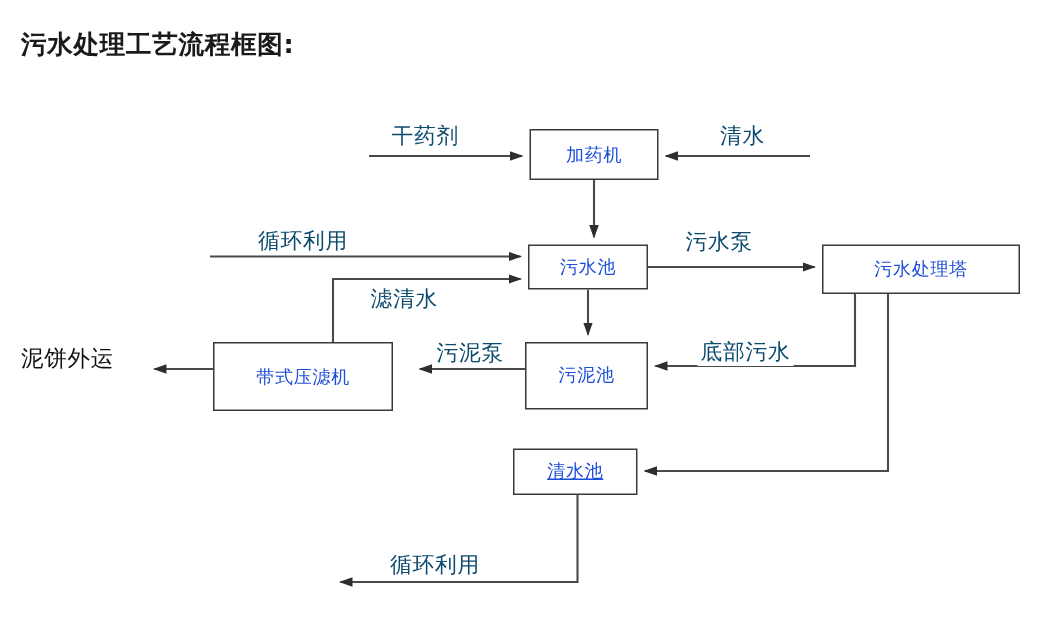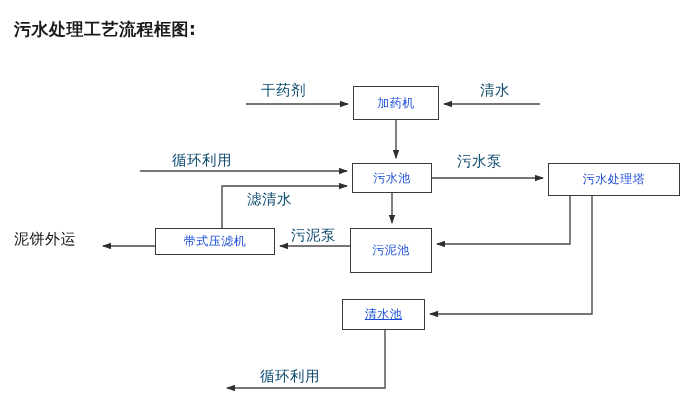--- a/index.html
+++ b/index.html
@@ -122,21 +122,21 @@
   </div>
 
   <div class="node-box" style="left:352px; top:163px; width:80px; height:30px;">
     <span>污水池</span>
   </div>
 
   <div class="node-box" style="left:548px; top:163px; width:132px; height:33px;">
     <span>污水处理塔</span>
   </div>
 
-  <div class="node-box" style="left:155px; top:228px; width:120px; height:27px;">
+  <div class="node-box" style="left:142px; top:228px; width:120px; height:46px;">
     <span>带式压滤机</span>
   </div>
 
   <div class="node-box" style="left:350px; top:228px; width:82px; height:45px;">
     <span>污泥池</span>
   </div>
 
   <div class="node-box" style="left:342px; top:299px; width:83px; height:31px;text-decoration:underline;">
     <span>清水池</span>
   </div>
@@ -146,18 +146,19 @@
   <div class="edge-label" style="left:478px; top:81px;">清水</div>
 
   <div class="edge-label" style="left:170px; top:151px;">循环利用</div>
 
   <div class="edge-label" style="left:233px; top:190px;margin-left:12px;">滤清水</div>
 
   <div class="edge-label" style="left:455px; top:152px;">污水泵</div>
 
   <div class="edge-label" style="left:289px; top:226px;">污泥泵</div>
 
+  <div class="edge-label" style="left:465px; top:225px;">底部污水</div>
 
   <div class="edge-label" style="left:258px; top:367px;">循环利用</div>
 
   <div class="terminal-label" style="left:14px; top:230px;font-family:Liberation Serif, serif;">泥饼外运</div>
 
 </div>
 
 </body></html>

